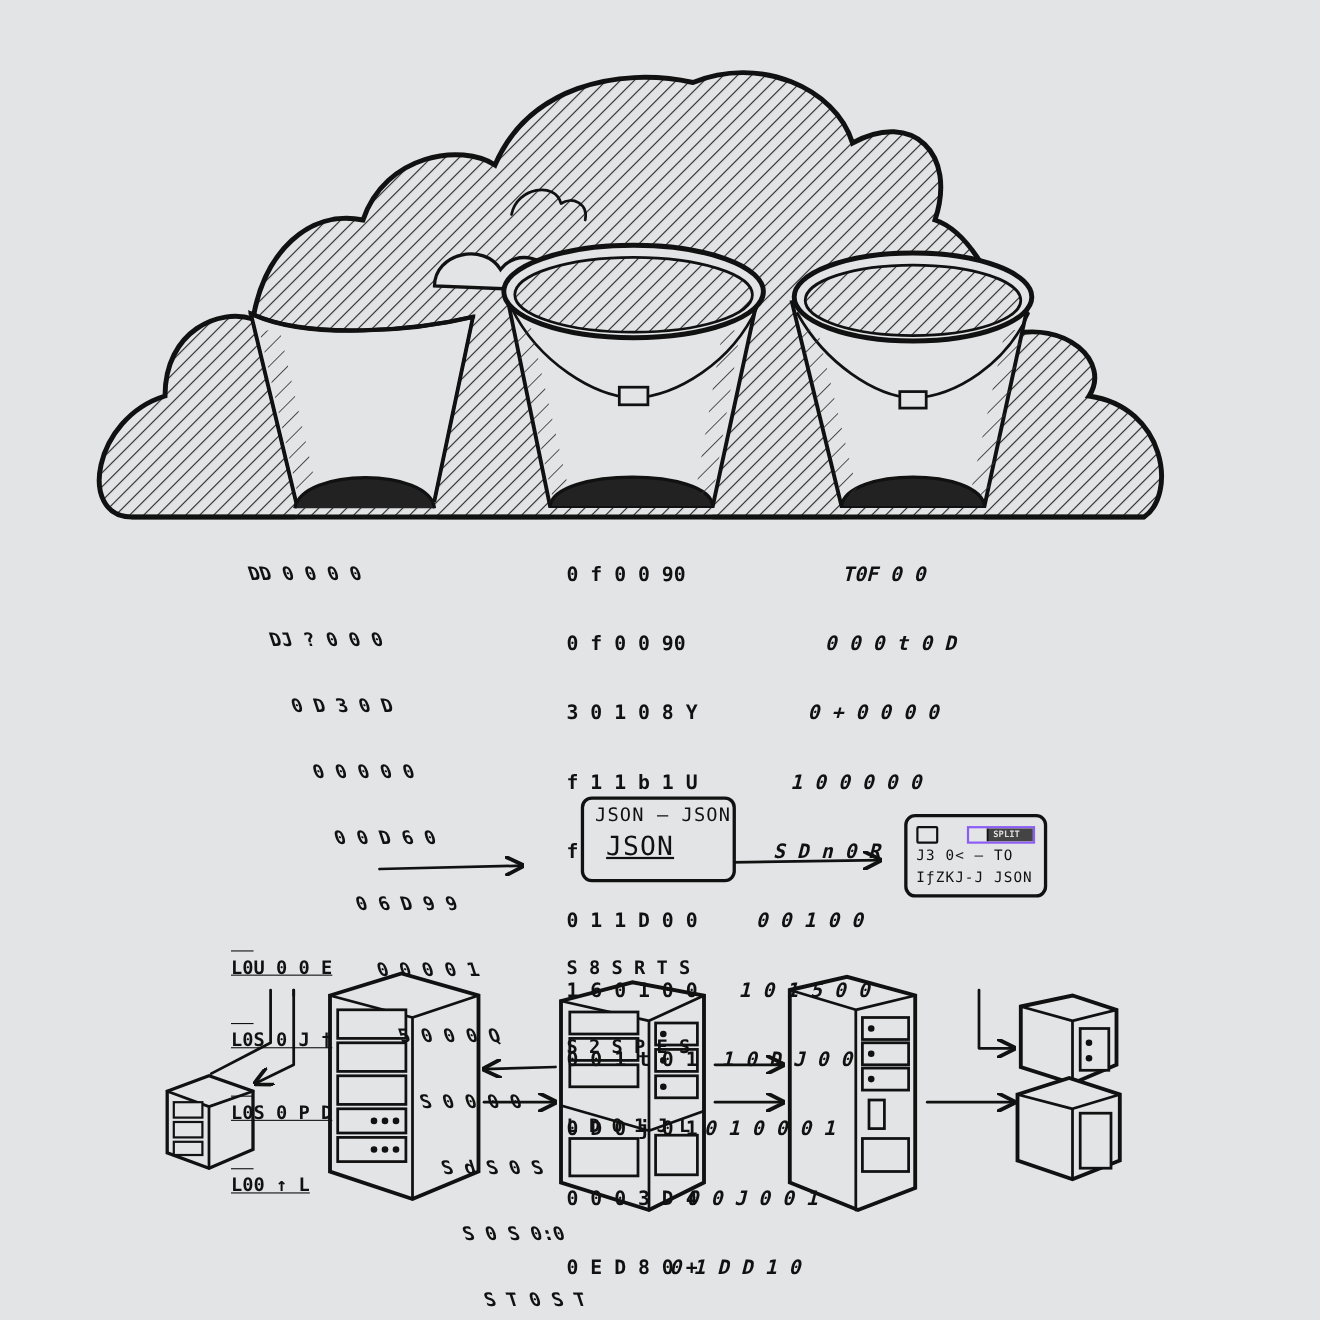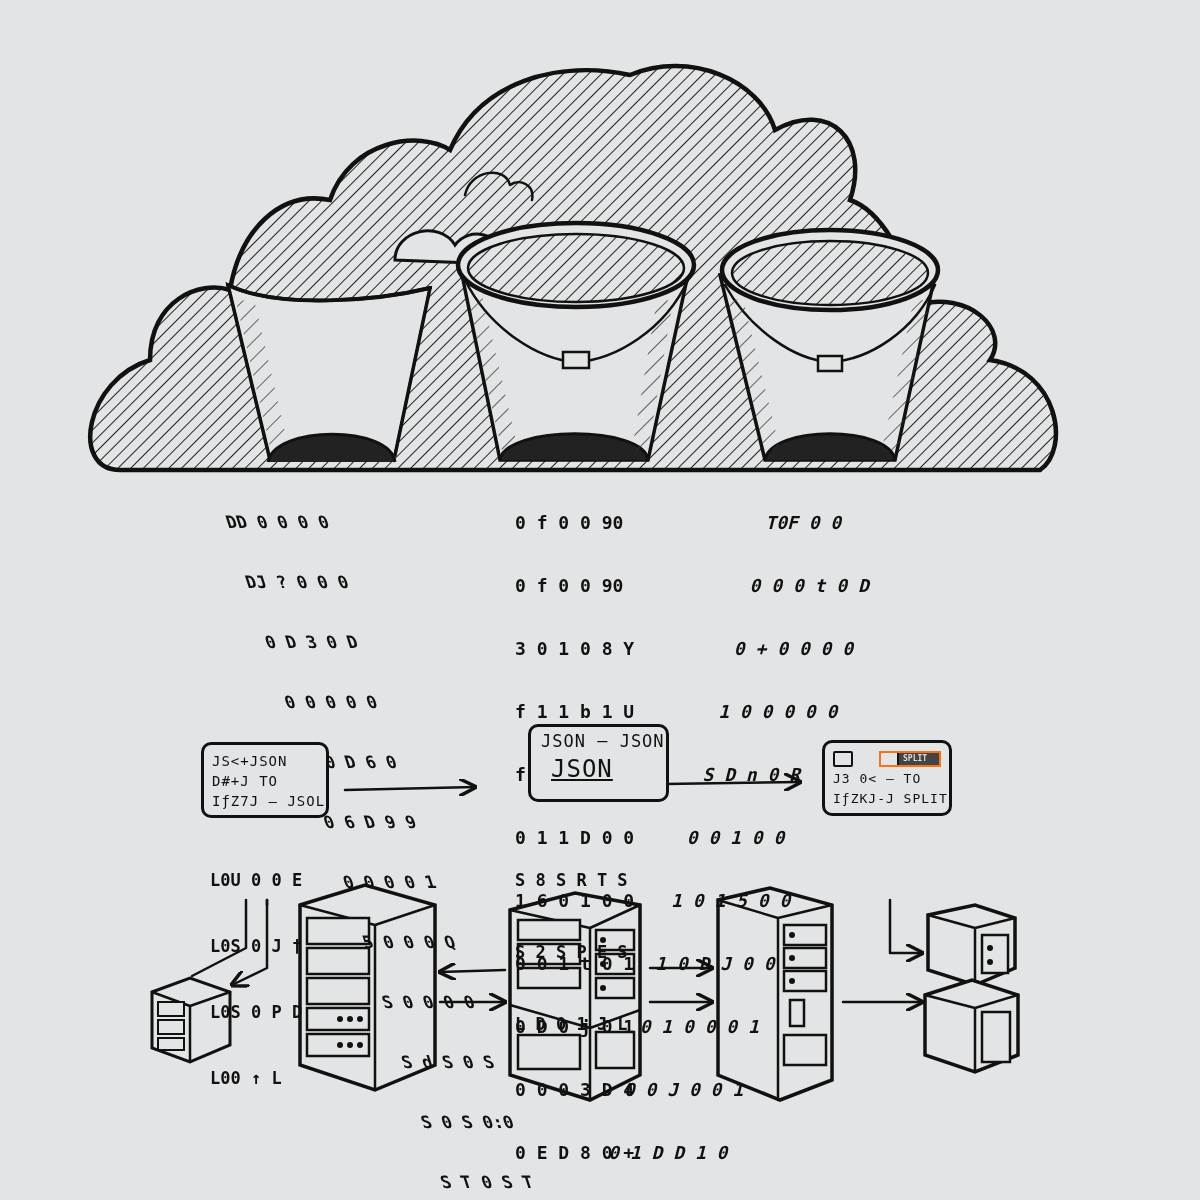--- a/index.html
+++ b/index.html
@@ -217,44 +217,39 @@
   <span class="stream-row">S D n 0 R</span>
   <span class="stream-row">0 0 1 0 0</span>
   <span class="stream-row">1 0 1 5 0 0</span>
   <span class="stream-row">1 0 D J 0 0</span>
   <span class="stream-row">0 1 0 0 0 1</span>
   <span class="stream-row">0 0 J 0 0 1</span>
   <span class="stream-row">0 1 D D 1 0</span>
   
 </div>
 
-<div class="json-box" style="left:201px; top:742px; width:128px; height:76px; padding:6px 8px; font-size:14px; line-height:20px;">
-  <span class="json-line">JS&lt;+JSON</span>
-  <span class="json-line">D#+J TO</span>
-  <span class="json-line">IƒZ7J – JSOL</span>
-</div>
 
 <div class="json-box" style="left:504px; top:724px; width:141px; height:78px; padding:0 10px; font-size:17px; line-height:28px;margin-left:24px;">
   <span class="json-line">JSON – JSON</span>
   <span class="json-line" style="font-size:24px; padding-left:10px;text-decoration:underline;">JSON</span>
 </div>
 
 <div class="json-box" style="left:822px; top:740px; width:130px; height:76px; padding:6px 8px; font-size:13px; line-height:20px;">
   <div style="display:flex; justify-content:space-between; align-items:center; height:20px;">
     <span style="display:inline-block; width:16px; height:12px; border:2px solid #111; border-radius:2px;"></span>
-    <span style="display:inline-flex; width:58px; height:12px; border:2px solid #f97316; align-items:center; overflow:hidden;">
+    <span style="display:inline-flex; width:58px; height:12px; border:2px solid #8b5cf6; align-items:center; overflow:hidden;">
       <span style="display:inline-block; width:16px; height:100%; border-right:2px solid #111;"></span>
       <span style="font-size:8px; font-weight:bold; padding-left:4px; background:#444; color:#ddd; flex:1; height:100%; line-height:12px;">SPLIT</span>
     </span>
   </div>
   <span class="json-line">J3 0&lt; – TO</span>
-  <span class="json-line">IƒZKJ-J SPLIT</span>
-</div>
-
-<div class="under-rows" style="left:210px; top:825px; font-size:17px; line-height:22px;">
+  <span class="json-line">IƒZKJ-J JSON</span>
+</div>
+
+<div class="under-rows" style="left:210px; top:825px; font-size:17px; line-height:22px;text-decoration:underline;">
   <span class="stream-row">L0U 0 0 E</span>
   <span class="stream-row">L0S 0 J †</span>
   <span class="stream-row">L0S 0 P D</span>
   <span class="stream-row">L00 ↑ L</span>
 </div>
 
 <div class="under-rows" style="left:515px; top:820px; font-size:17px; line-height:24px;text-align:center;">
   <span class="stream-row">S 8 S R T S</span>
   <span class="stream-row">S 2 S P E S</span>
   <span class="stream-row">L D 0 1 J L</span>

